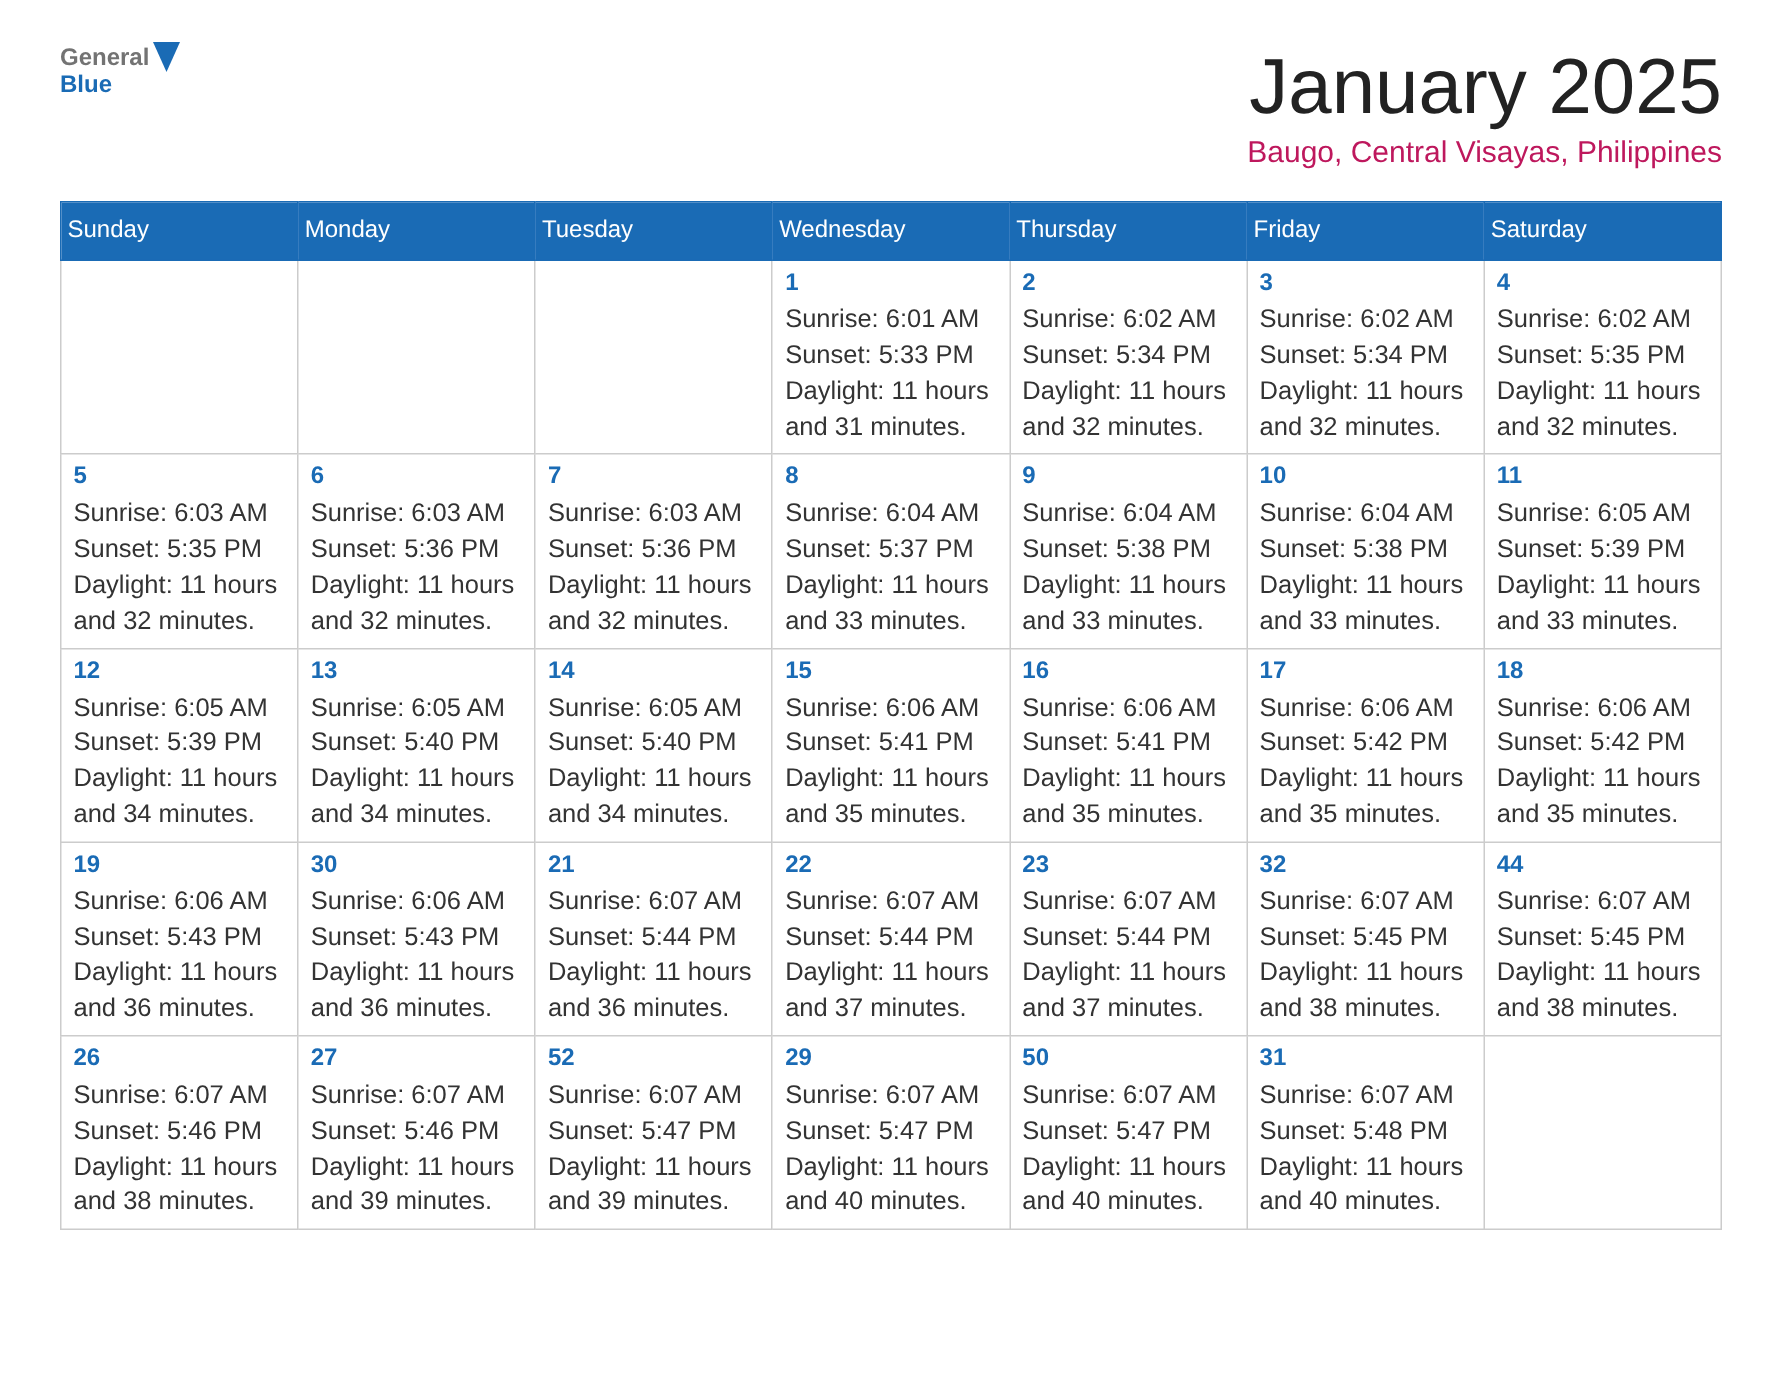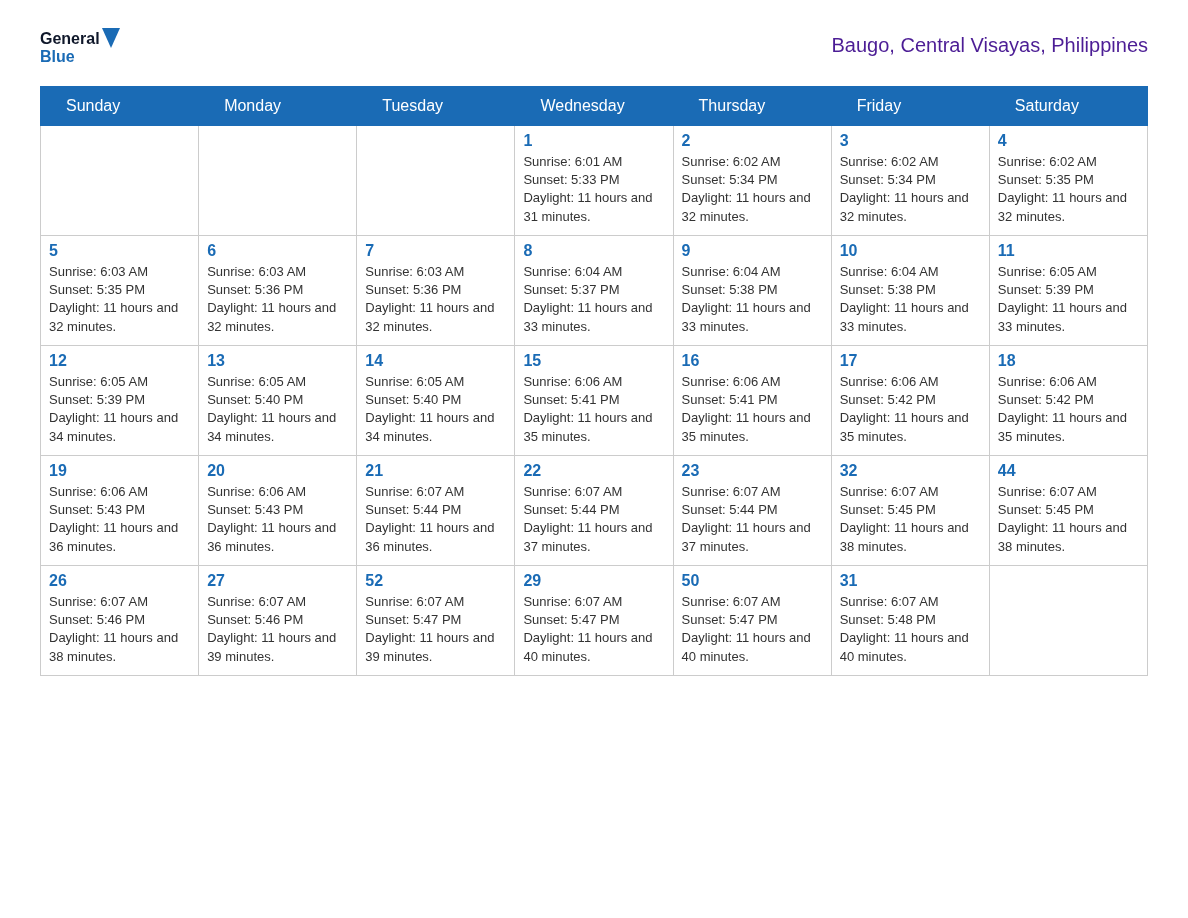--- a/index.html
+++ b/index.html
@@ -32,32 +32,32 @@
       text-align: right;
     }
     .calendar-title {
       font-size: 52px;
       font-weight: normal;
       color: #222;
       line-height: 1.1;
     }
     .calendar-subtitle {
       font-size: 20px;
-      color: #4c1d95;
+      color: #be185d;
       margin-top: 4px;
     }
     table {
       width: 100%;
       border-collapse: collapse;
       table-layout: fixed;
     }
     th {
       background-color: #1a6bb5;
       color: #fff;
-      padding: 10px 25px;
+      padding: 10px 4px;
       text-align: left;
       font-size: 16px;
       font-weight: normal;
       border: 1px solid #1a6bb5;
     }
     td {
       vertical-align: top;
       padding: 6px 8px;
       border: 1px solid #ccc;
       height: 110px;
@@ -65,33 +65,33 @@
       color: #333;
     }
     .day-number {
       font-size: 16px;
       color: #1a6bb5;
       font-weight: bold;
       display: block;
       margin-bottom: 3px;
     }
     .day-info {
-      font-size: 13px;
+      font-size: 17px;
       color: #333;
       line-height: 1.4;
     }
     td.empty {
       background: #fff;
     }
     .logo-blue {
       color: #1a6bb5;
       font-weight: bold;
     }
     .logo-general {
-      color: #0f172a;
+      color: #737373;
       font-weight: bold;
     }
   </style>
 </head>
 <body>
 
 <div class="header">
   <div class="logo">
     <div class="logo-wrapper">
       <div class="logo-line1">
@@ -100,20 +100,21 @@
         <svg width="18" height="20" viewBox="0 0 18 20" style="margin-left:2px;margin-top:-2px;">
           <polygon points="0,0 18,0 9,20" fill="#1a6bb5"></polygon>
         </svg>
       </div>
       <div>
         <span class="logo-blue">Blue</span>
       </div>
     </div>
   </div>
   <div class="title-section">
+    <div class="calendar-title">January 2025</div>
     <div class="calendar-subtitle">Baugo, Central Visayas, Philippines</div>
   </div>
 </div>
 
 <table>
   <thead>
     <tr>
     <th>Sunday</th>
         <th>Monday</th>
         <th>Tuesday</th>
@@ -242,21 +243,21 @@
         </td>
       </tr>
       <tr>
         <td>
           <span class="day-number">19</span>
           <div class="day-info">Sunrise: 6:06 AM
 Sunset: 5:43 PM
 Daylight: 11 hours and 36 minutes.</div>
         </td>
         <td>
-          <span class="day-number">20</span>
+          <span class="day-number">30</span>
           <div class="day-info">Sunrise: 6:06 AM
 Sunset: 5:43 PM
 Daylight: 11 hours and 36 minutes.</div>
         </td>
         <td>
           <span class="day-number">21</span>
           <div class="day-info">Sunrise: 6:07 AM
 Sunset: 5:44 PM
 Daylight: 11 hours and 36 minutes.</div>
         </td>

